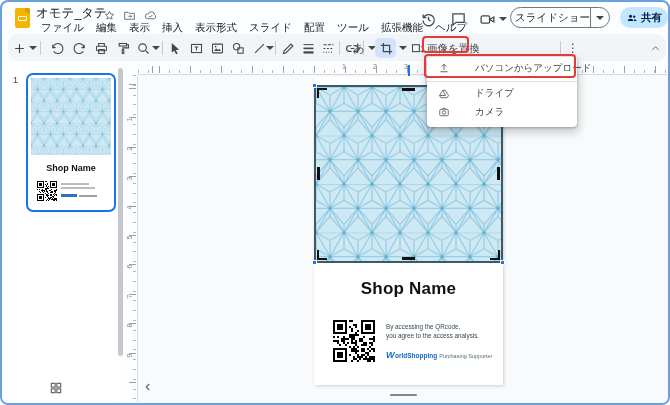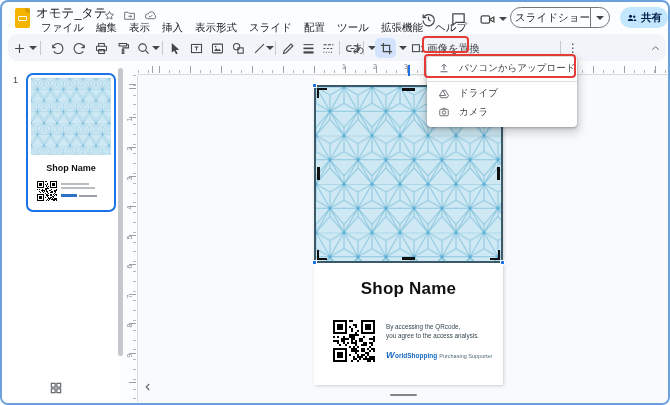--- a/index.html
+++ b/index.html
@@ -85,21 +85,21 @@
   .qr-text { position:absolute; left:72px; top:247px; font-size:6.3px; line-height:8.5px; color:#37474f; }
   .logo-line { position:absolute; left:72px; top:274px; display:flex; align-items:baseline; }
   .logo-w { font-size:9px; font-weight:800; font-style:italic; color:#1769c0; margin-right:.5px; }
   .logo-ws { font-size:6.5px; font-weight:700; color:#1769c0; }
   .logo-sfx { font-size:5.5px; color:#546e7a; margin-left:2px; }
   .notes-dash { left:388px; top:392px; width:27px; height:2px; background:#80868b; border-radius:1px; }
 
   
   .dropdown { left:425px; top:55px; width:150px; background:#fff; border-radius:4px;
       box-shadow:0 1px 3px rgba(0,0,0,.3), 0 4px 8px 3px rgba(0,0,0,.15); padding:2px 0 5px; z-index:50; }
-  .dd-item { height:18.5px; display:flex; align-items:center; padding-left:11px; gap:9px; cursor:default; }
+  .dd-item { height:18.5px; display:flex; align-items:center; padding-left:11px; gap:25px; cursor:default; }
   .dd-item svg { width:12px; height:12px; color:#5f6368; flex:0 0 auto; }
   .dd-item span { font-size:9.5px; color:#3c4043; white-space:nowrap; }
   .dd-div { height:1px; background:#e0e0e0; margin:3px 0; }
 
   
   .grid-ic { left:47px; top:379px; width:14px; height:14px; color:#5f6368; }
   .chev-ic { left:140px; top:379px; width:12px; height:12px; color:#5f6368; }
 </style>
 </head>
 <body>

